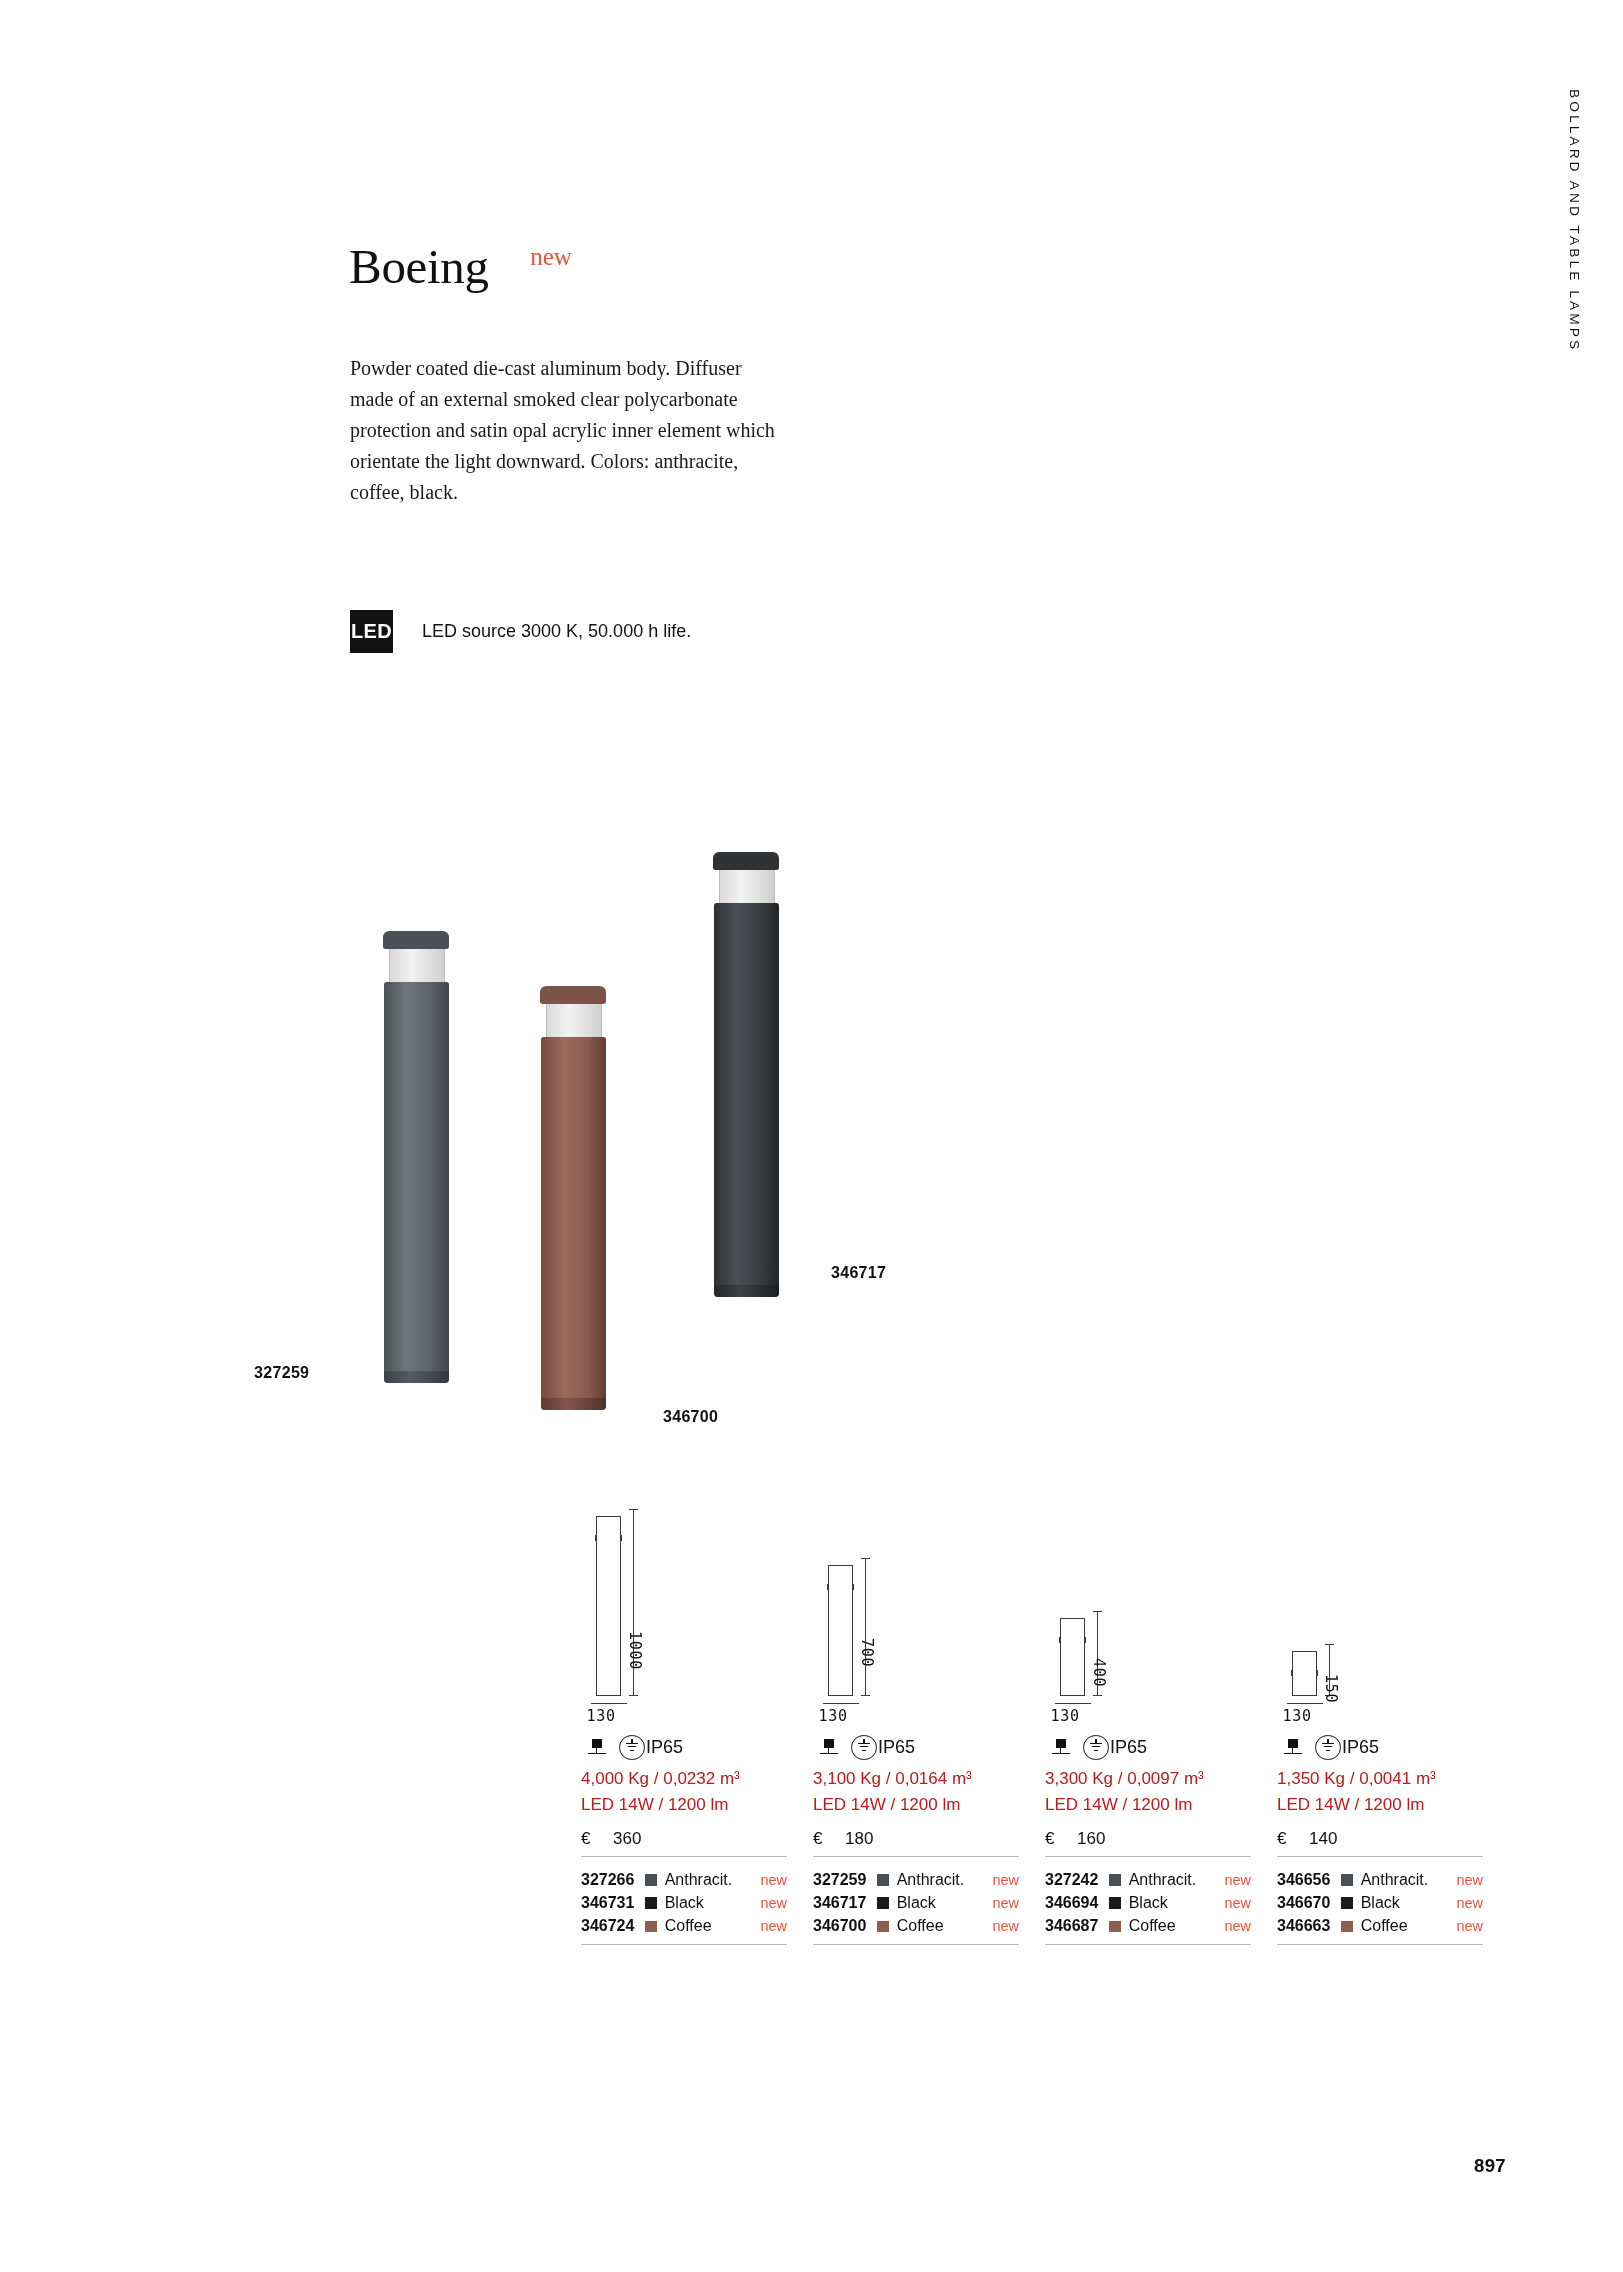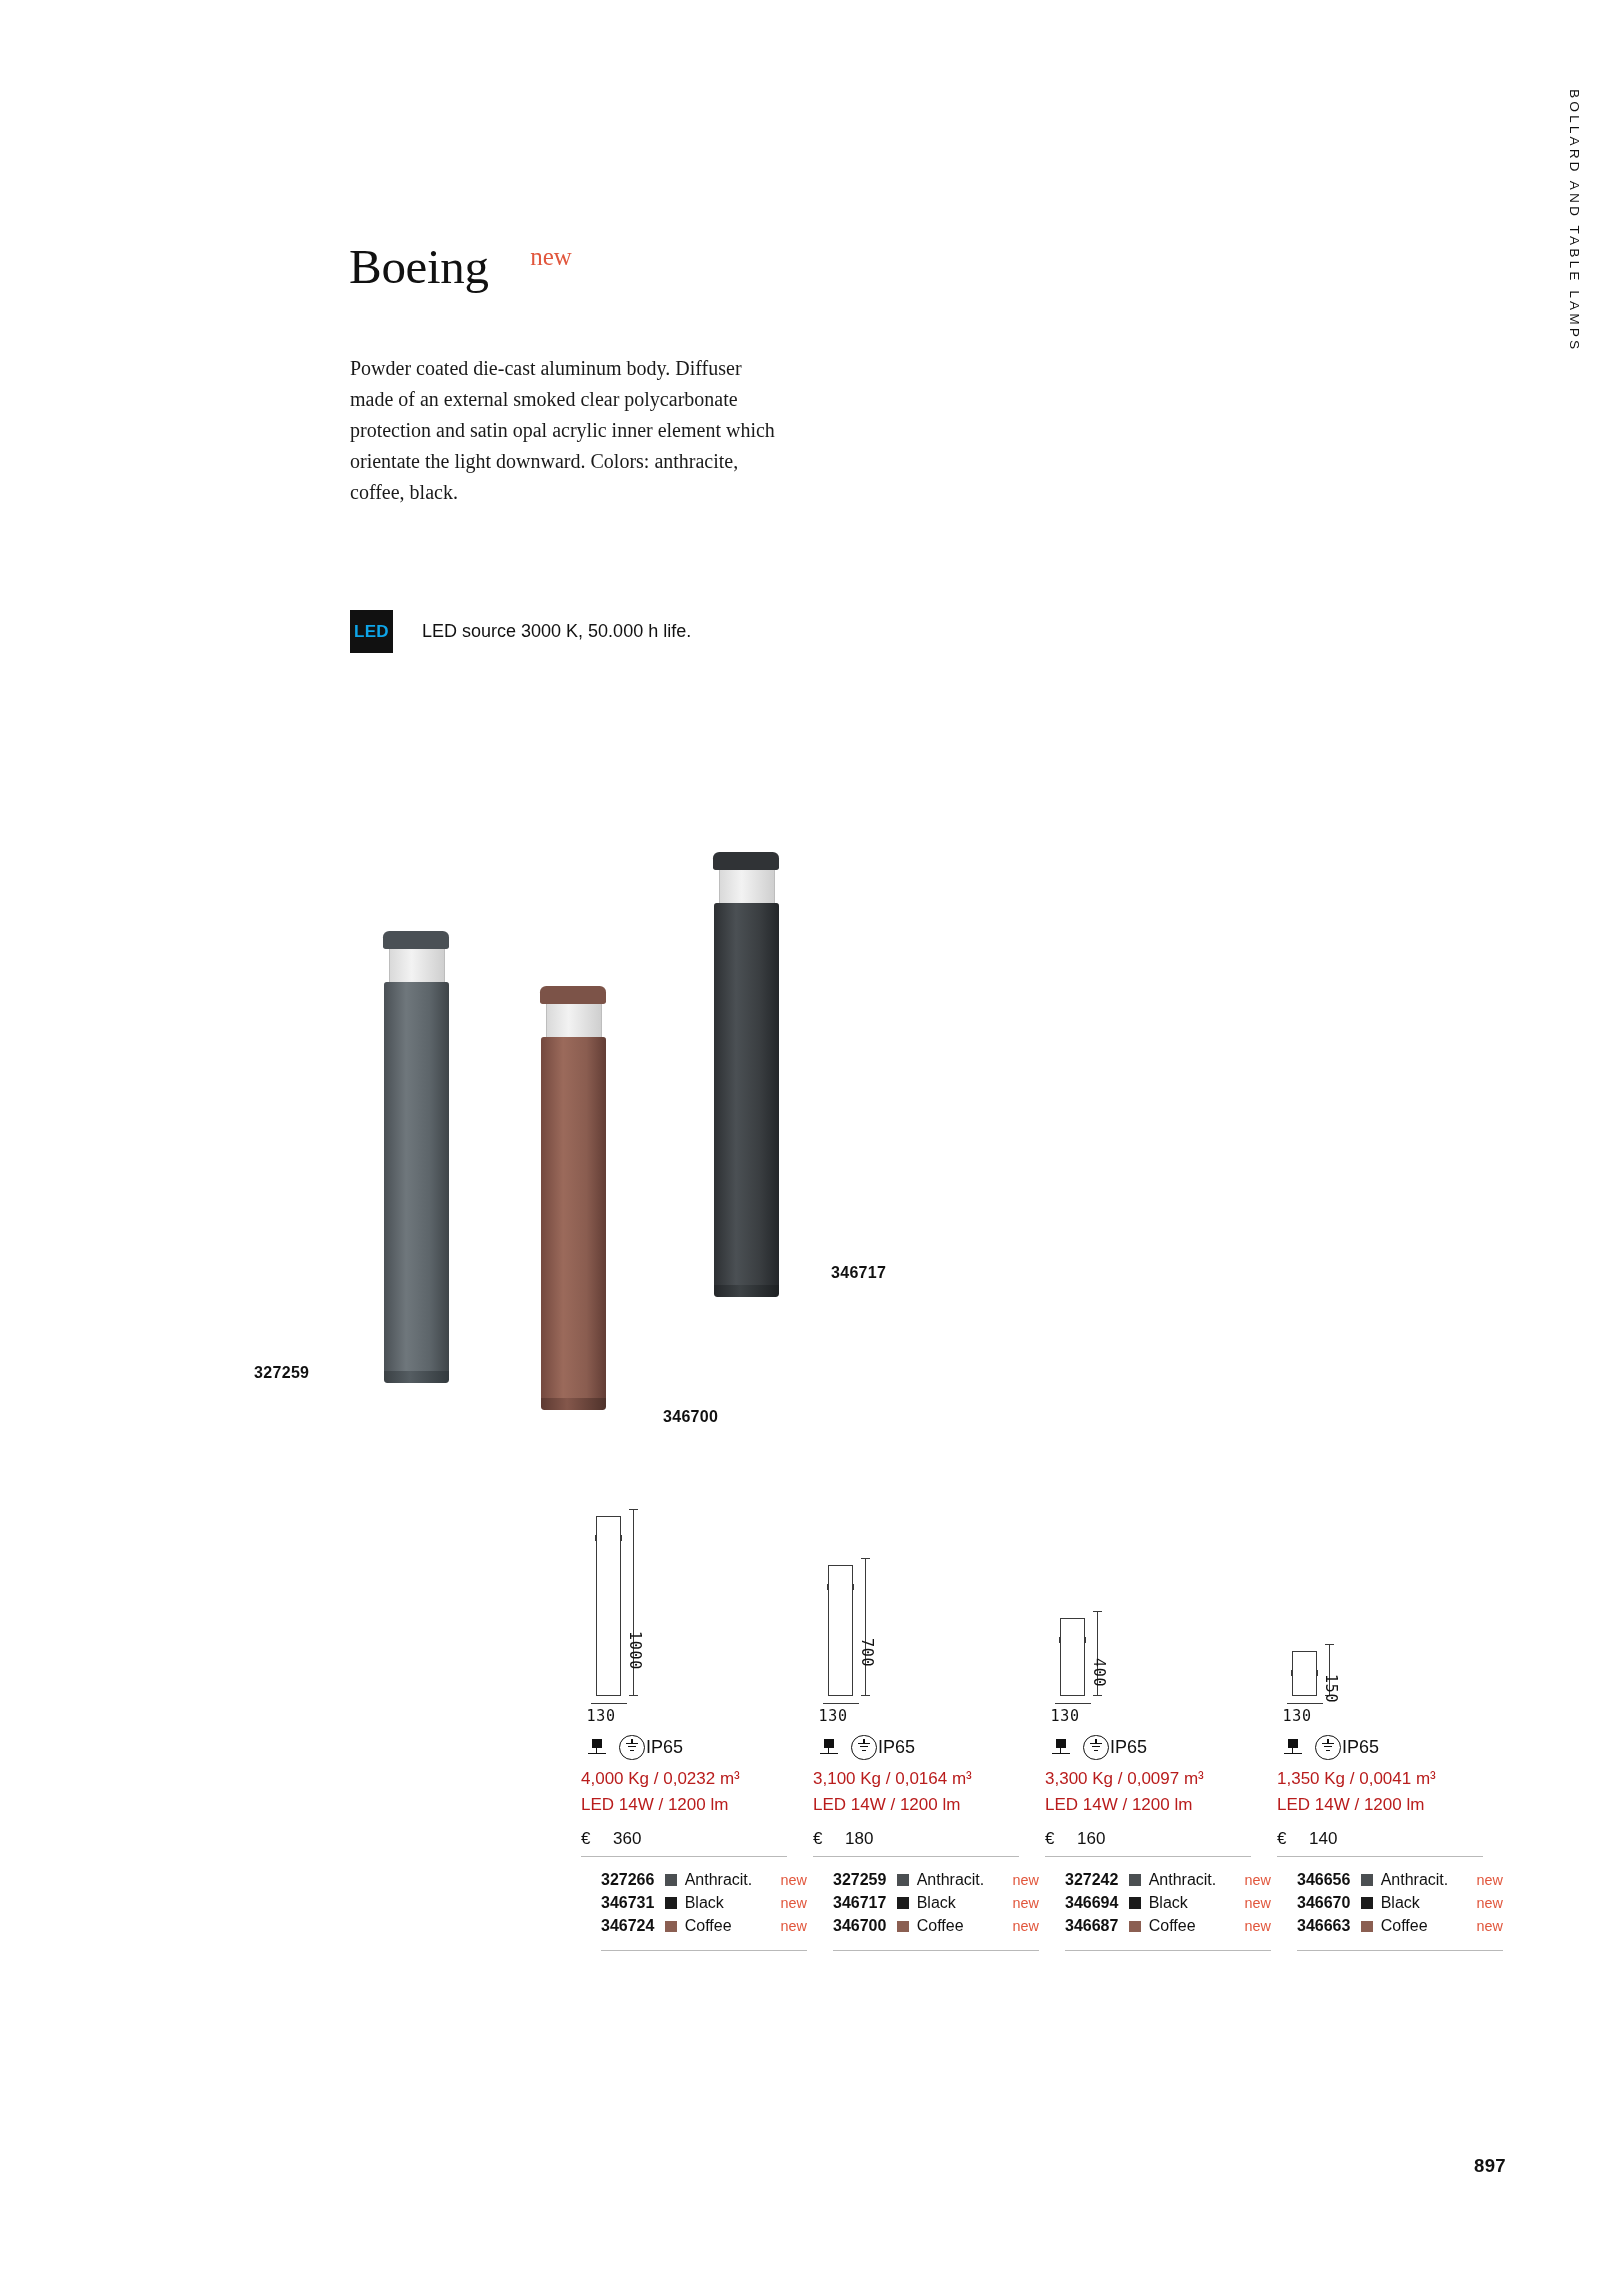--- a/index.html
+++ b/index.html
@@ -77,22 +77,22 @@
     position: absolute;
     left: 350px;
     top: 610px;
     display: flex;
     align-items: center;
   }
   .led-badge {
     width: 43px;
     height: 43px;
     background: #111;
-    color: #0ea5e9;
-    font-size: 17px;
+    color: #ffffff;
+    font-size: 20px;
     font-weight: bold;
     display: flex;
     align-items: center;
     justify-content: center;
     letter-spacing: 0.3px;
   }
   .led-text {
     margin-left: 29px;
     font-size: 18px;
     color: #111;
@@ -281,24 +281,23 @@
     font-size: 17px;
     color: #111;
     width: 32px;
   }
   .price-val {
     font-size: 17px;
     color: #111;
   }
   .variants {
     margin-top: 11px;
-    padding-bottom: 12px;
+    padding-bottom: 6px;
     border-bottom: 0.7px solid #b9b9b9;
     width: 206px;
-    margin-left: 20px;
   }
   .variant {
     display: flex;
     align-items: center;
     height: 23.4px;
     font-size: 16px;
     color: #111;
   }
   .variant .vcode {
     font-weight: bold;

